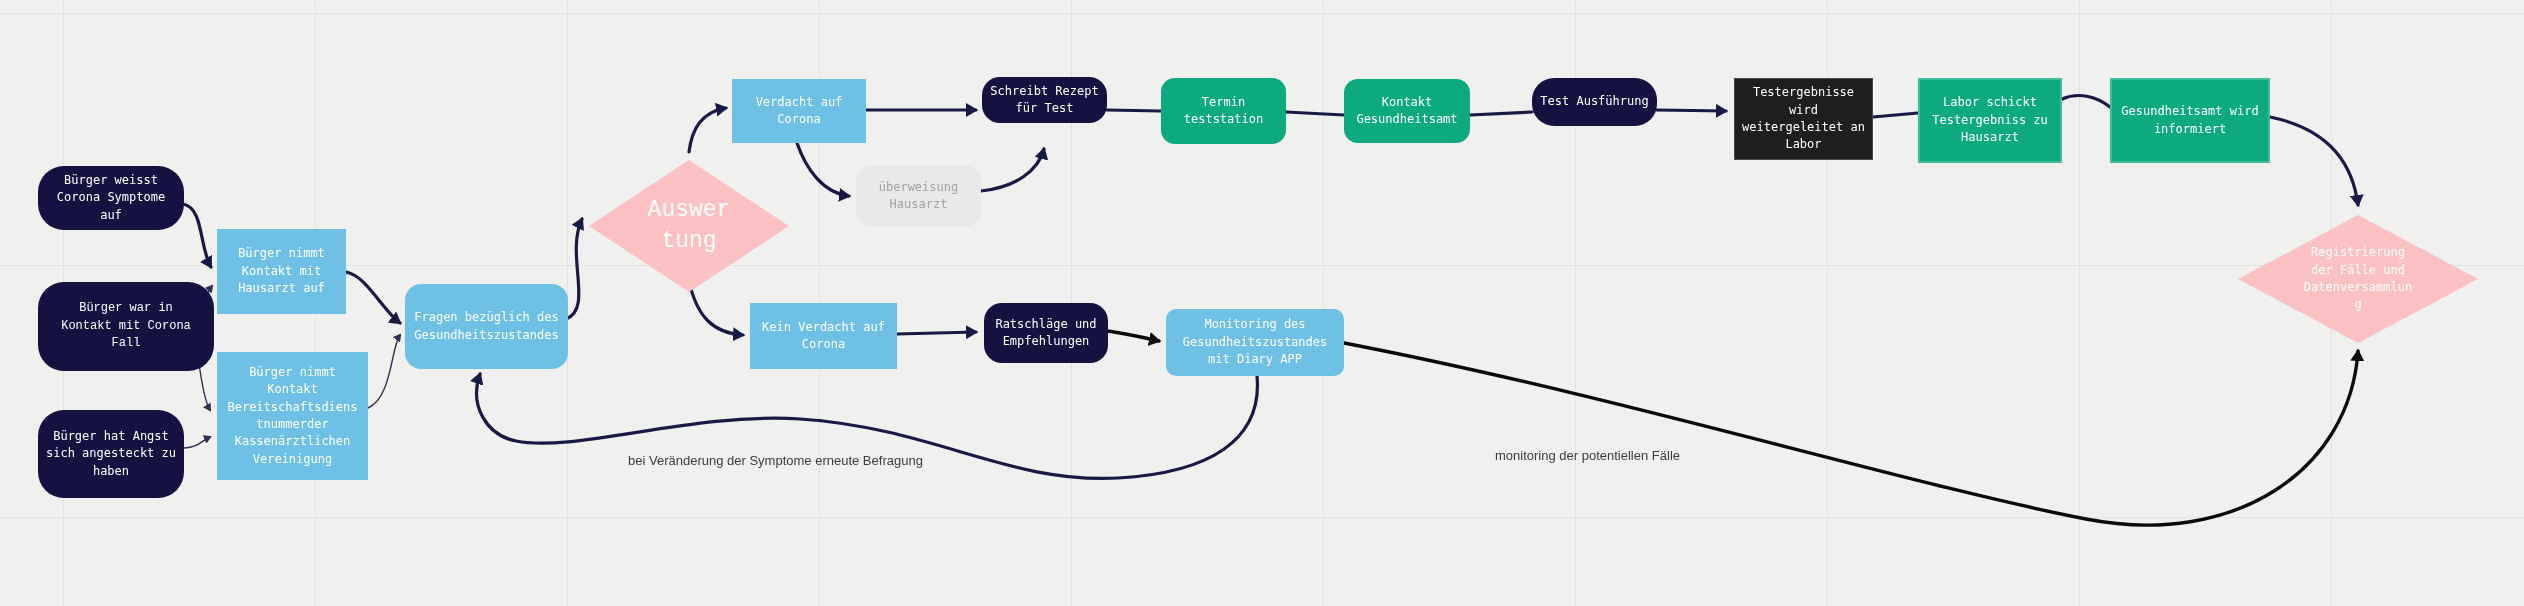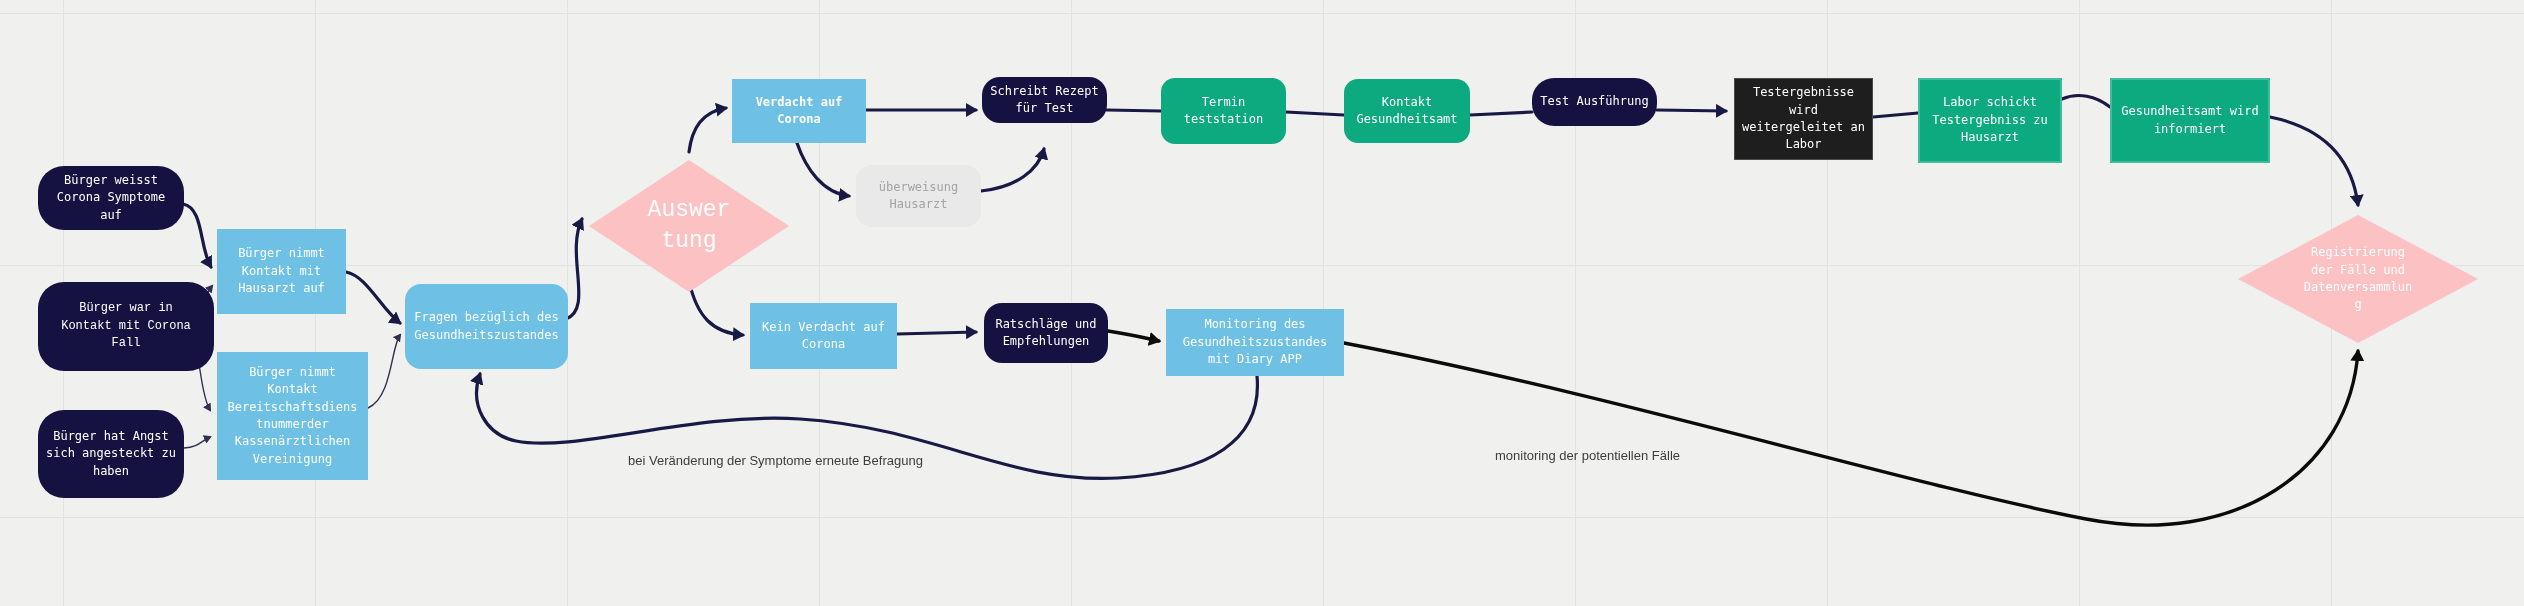--- a/index.html
+++ b/index.html
@@ -48,33 +48,33 @@
     z-index:2;
   }
   
   .n-buerger-symptome{left:38px;top:166px;width:146px;height:64px;text-align:center;}
   .n-buerger-kontakt-corona-fall{left:38px;top:282px;width:176px;height:89px;font-family:Liberation Mono, monospace;}
   .n-buerger-angst{left:38px;top:410px;width:146px;height:88px;}
   .n-kontakt-hausarzt{left:217px;top:229px;width:129px;height:85px;}
   .n-kontakt-bereitschaftsdienst{left:217px;top:352px;width:151px;height:128px;}
   .n-fragen{left:405px;top:284px;width:163px;height:85px;border-radius:16px;}
   .n-auswertung{left:589px;top:160px;width:200px;height:132px;font-size:23px;line-height:31px;font-family:Liberation Mono, monospace;}
-  .n-verdacht{left:732px;top:79px;width:134px;height:64px;font-weight:bold;}
+  .n-verdacht{left:732px;top:79px;width:134px;height:64px;}
   .n-ueberweisung{left:856px;top:165px;width:125px;height:62px;}
   .n-schreibt-rezept{left:982px;top:77px;width:125px;height:46px;}
   .n-termin{left:1161px;top:78px;width:125px;height:66px;}
   .n-kontakt-gesundheitsamt{left:1344px;top:79px;width:126px;height:64px;}
   .n-test-ausfuehrung{left:1532px;top:78px;width:125px;height:48px;border-radius:22px;}
   .n-testergebnisse{left:1734px;top:78px;width:139px;height:82px;}
   .n-labor-schickt{left:1918px;top:78px;width:144px;height:85px;}
   .n-gesundheitsamt-informiert{left:2110px;top:78px;width:160px;height:85px;}
   .n-registrierung{left:2238px;top:215px;width:240px;height:128px;}
   .n-kein-verdacht{left:750px;top:303px;width:147px;height:66px;}
   .n-ratschlaege{left:984px;top:303px;width:124px;height:60px;}
-  .n-monitoring{left:1166px;top:309px;width:178px;height:67px;}
+  .n-monitoring{left:1166px;top:309px;width:178px;height:67px;border-radius:10px;}
   .a-befragung{left:628px;top:453px;}
   .a-monitoring{left:1495px;top:448px;}
 </style>
 </head>
 <body>
 
 <div class="board">
 
   <svg class="edges" viewBox="0 0 2524 606">
     <defs>

